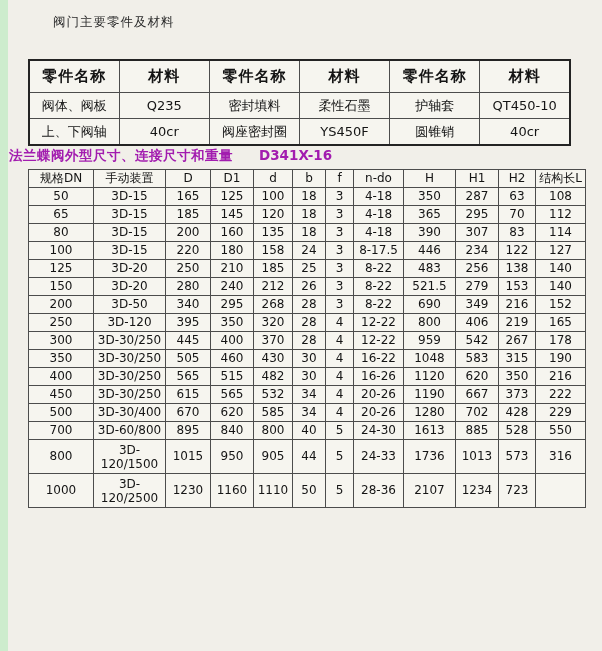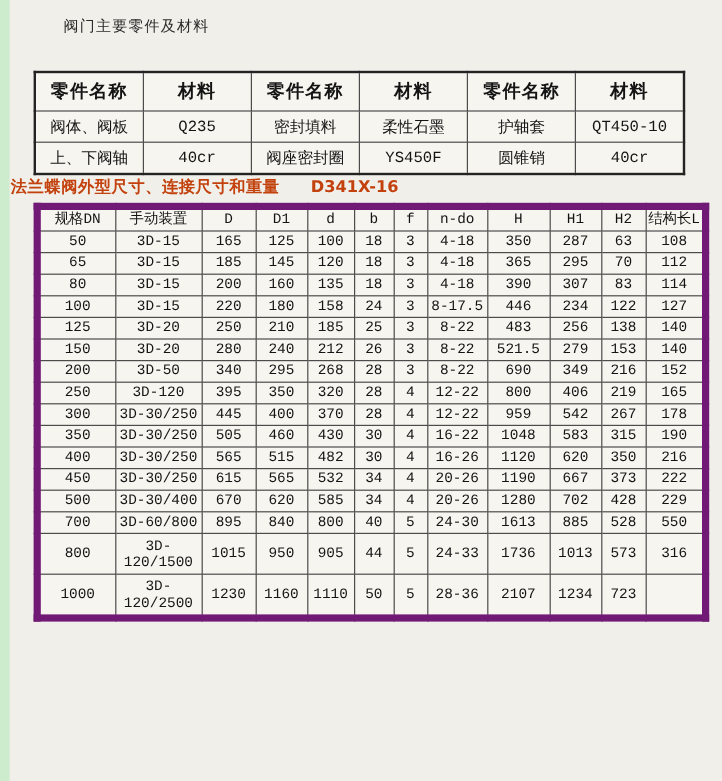--- a/index.html
+++ b/index.html
@@ -14,21 +14,21 @@
     position:absolute; left:8px; top:0;
     width:594px; height:651px;
     background:#f1efe9;
   }
   .page-title {
     margin:14px 4px 0 45px;
     font-size:12.5px;
     color:#2a2a2a;
     letter-spacing:1px;
   }
-  table { border-collapse:collapse; background:#f6f5ef;font-family:Liberation Mono, monospace; }
+  table { border-collapse:collapse; background:#f6f5ef; }
   td, th {
     border:1px solid #4c4c4c;
     text-align:center;
     vertical-align:middle;
     padding:0;
     color:#141414;
   }
   
   .materials {
     margin:28px 0 0 20px;
@@ -45,29 +45,29 @@
     line-height:15.6px;
     color:#222;
     text-align:justify;
   }
   .intro b { font-size:13px; }
   
   .section-heading {
     margin:1px 0 0 1px;
     font-size:13.5px;
     font-weight:bold;
-    color:#c2410c;
+    color:#a21caf;
     letter-spacing:0.5px;
   }
   .section-heading .model { margin-left:26px; letter-spacing:0; }
   
   .specs {
     margin:4px 0 0 20px;
     width:557px;
-    border:6px solid #701a75;
+    border:1px solid #701a75;
     table-layout:fixed;
   }
   .specs th, .specs td { font-size:12px; font-weight:normal; height:17px; line-height:13px; }
   .specs tr.tall td { height:33px; }
   .specs .dev { width:60px; margin:0 auto; line-height:14px; }
 </style>
 </head>
 <body>
 
 <div class="content">

